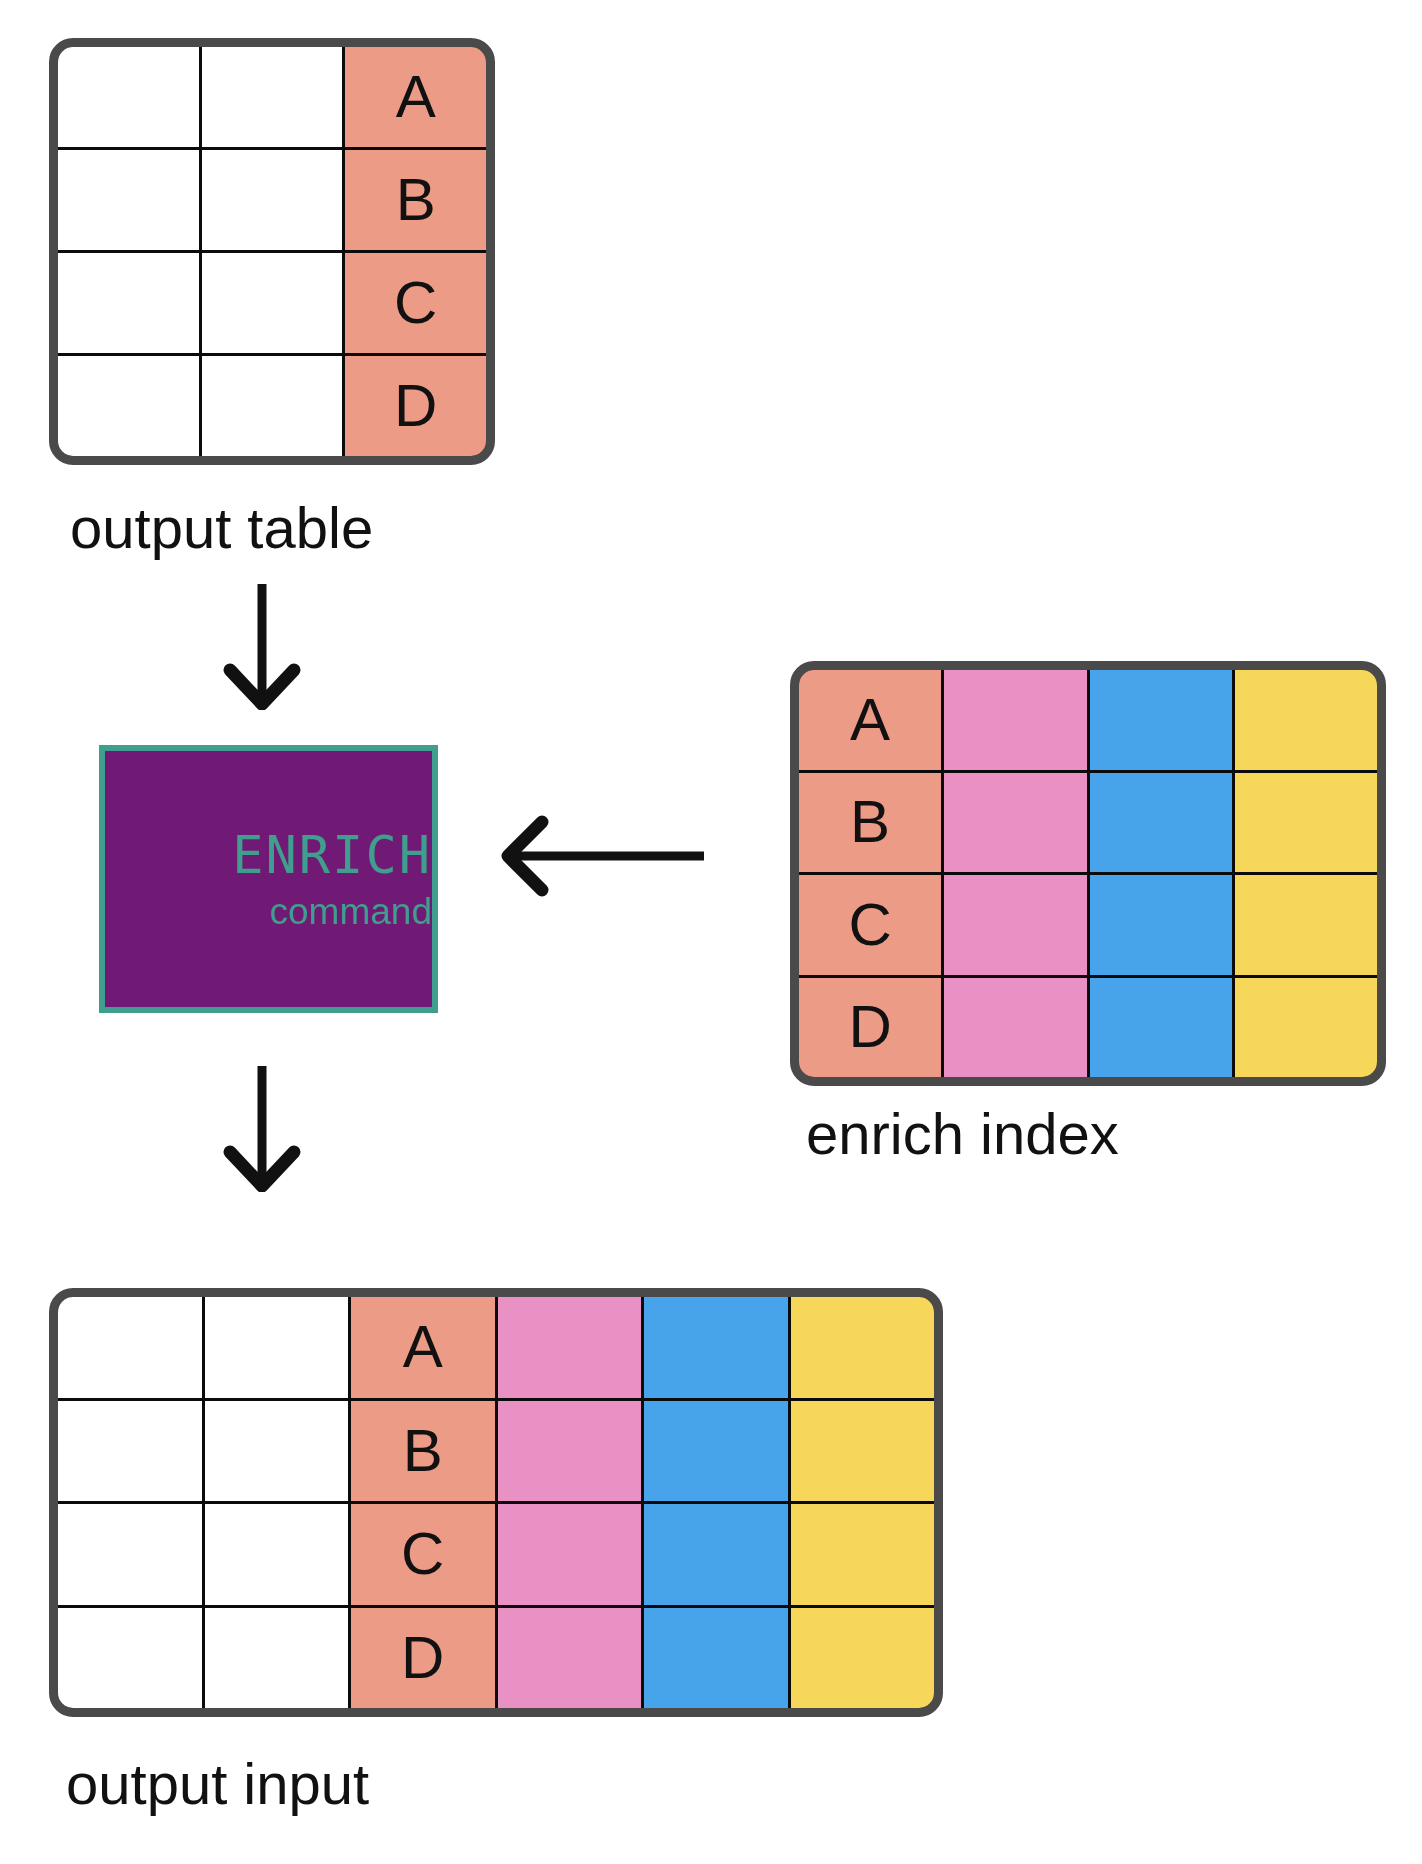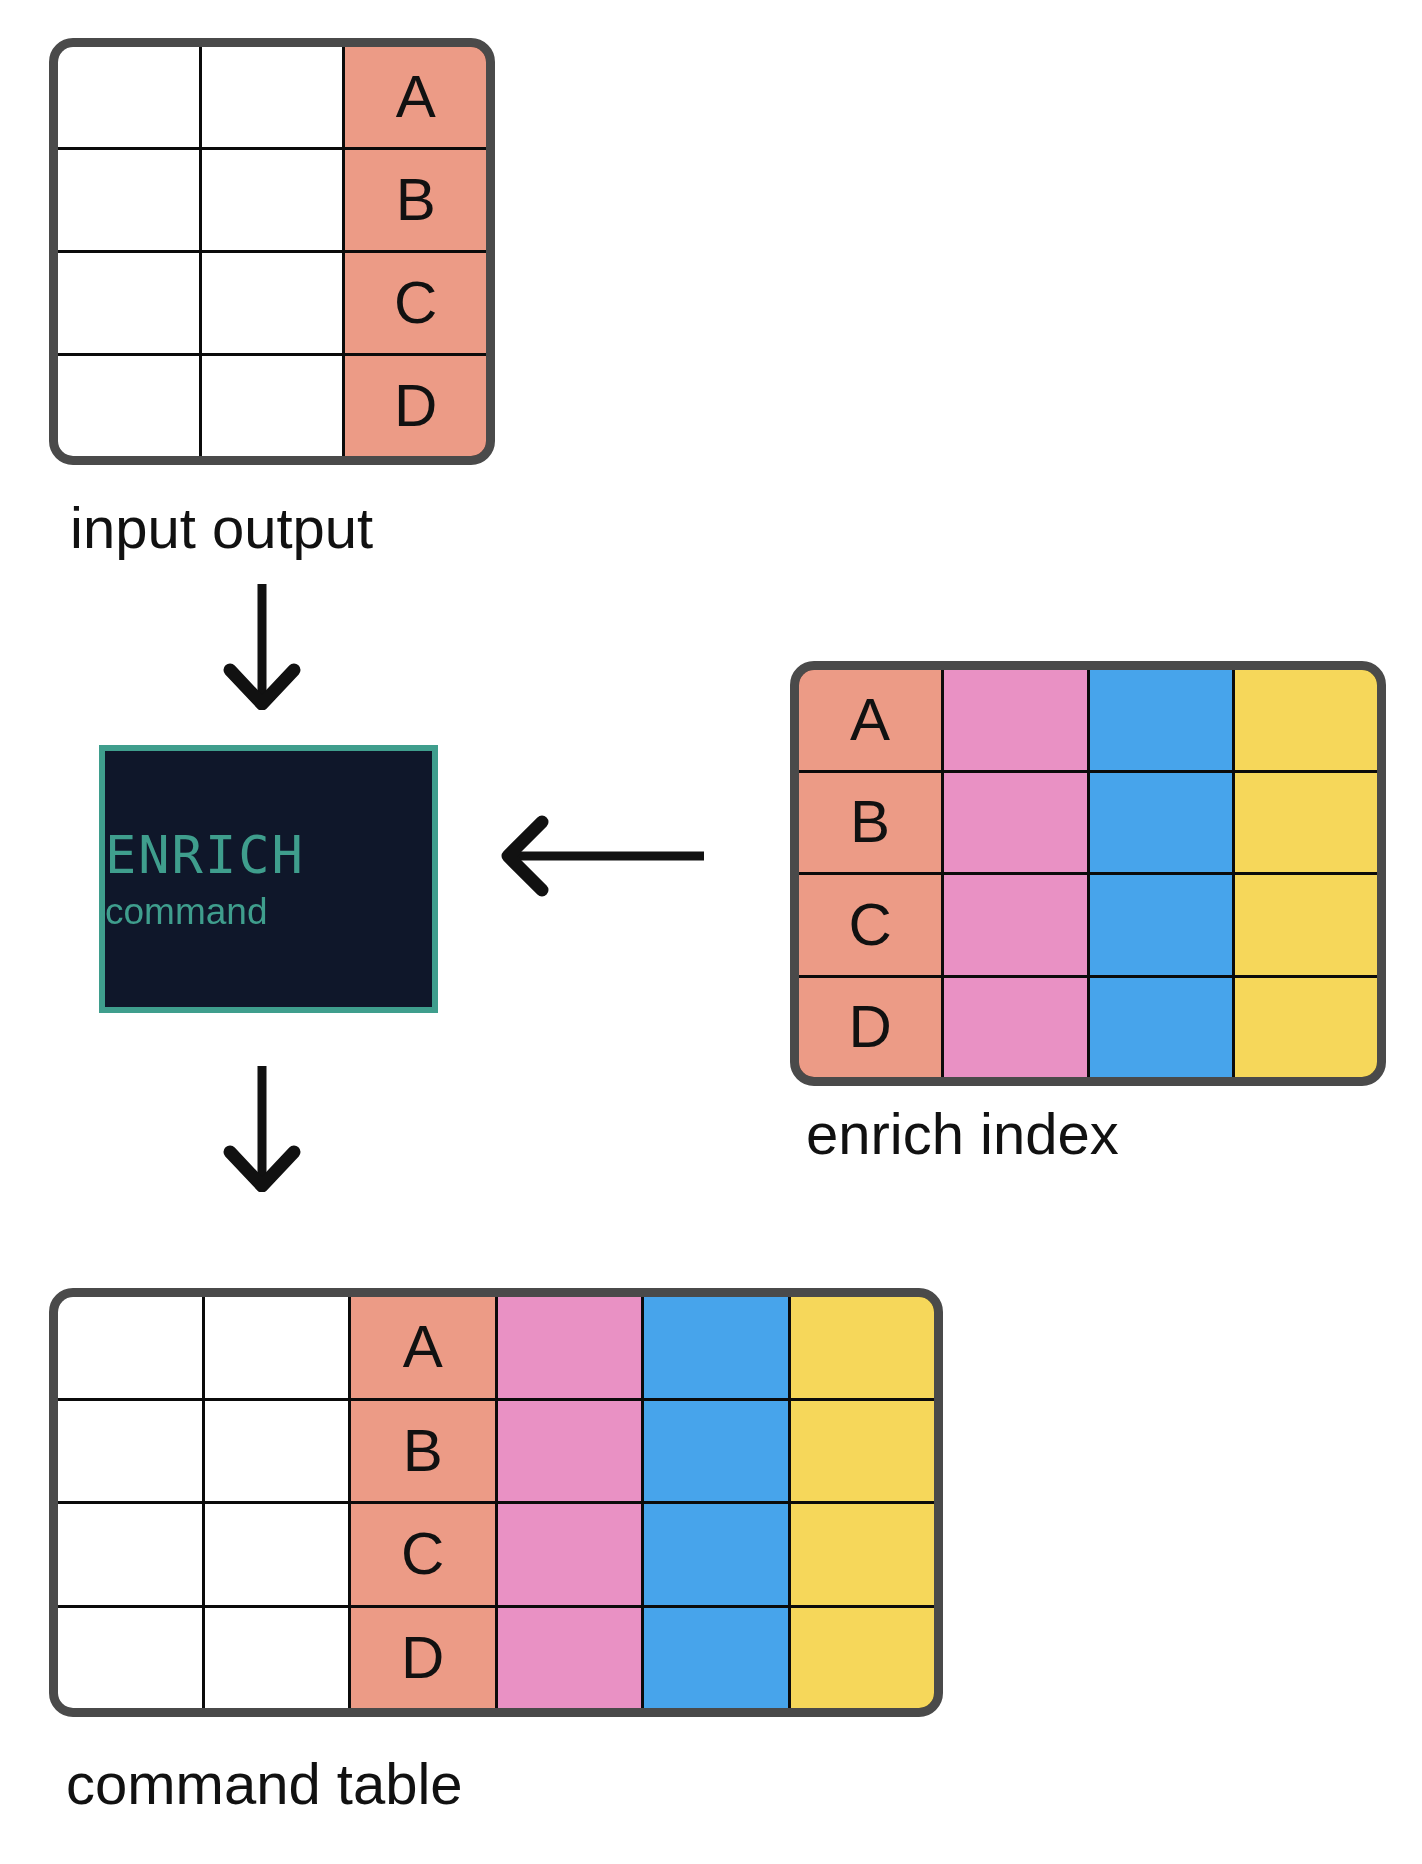--- a/index.html
+++ b/index.html
@@ -46,26 +46,26 @@
   }
   .input-label  { left: 70px;  top: 496px; }
   .enrich-label { left: 806px; top: 1102px; }
   .output-label { left: 66px;  top: 1752px; }
 
   
   .command-box {
     position: absolute;
     left: 99px; top: 745px;
     width: 339px; height: 268px;
-    background: #0f172a;
+    background: #701a75;
     border: 6px solid var(--teal);
     color: var(--teal);
     display: flex;
     flex-direction: column;
-    align-items: flex-start;
+    align-items: flex-end;
     justify-content: center;
     gap: 12px;
   }
   .cmd-line1 {
     font-family: "DejaVu Sans Mono", monospace;
     font-size: 52px;
     letter-spacing: 2px;
     line-height: 1;
   }
   .cmd-line2 {
@@ -95,21 +95,21 @@
       <div class="cell plain"></div>
       <div class="cell plain"></div>
       <div class="cell key">B</div>
       <div class="cell plain"></div>
       <div class="cell plain"></div>
       <div class="cell key">C</div>
       <div class="cell plain"></div>
       <div class="cell plain"></div>
       <div class="cell key">D</div>
     </div>
-  <div class="label input-label">input output</div>
+  <div class="label input-label">output table</div>
 
   <svg class="arrow arrow-1" width="96" height="132" viewBox="0 0 96 132">
     <path class="shaft" d="M48 6 L48 118"></path>
     <path class="head" d="M16 92 L48 126 L80 92"></path>
   </svg>
 
   <div class="command-box">
     <div class="cmd-line1">ENRICH</div>
     <div class="cmd-line2">command</div>
   </div>
@@ -163,15 +163,15 @@
       <div class="cell pink"></div>
       <div class="cell blue"></div>
       <div class="cell yellow"></div>
       <div class="cell plain"></div>
       <div class="cell plain"></div>
       <div class="cell key">D</div>
       <div class="cell pink"></div>
       <div class="cell blue"></div>
       <div class="cell yellow"></div>
     </div>
-  <div class="label output-label">command table</div>
+  <div class="label output-label">output input</div>
 
 </div>
 
 </body></html>

